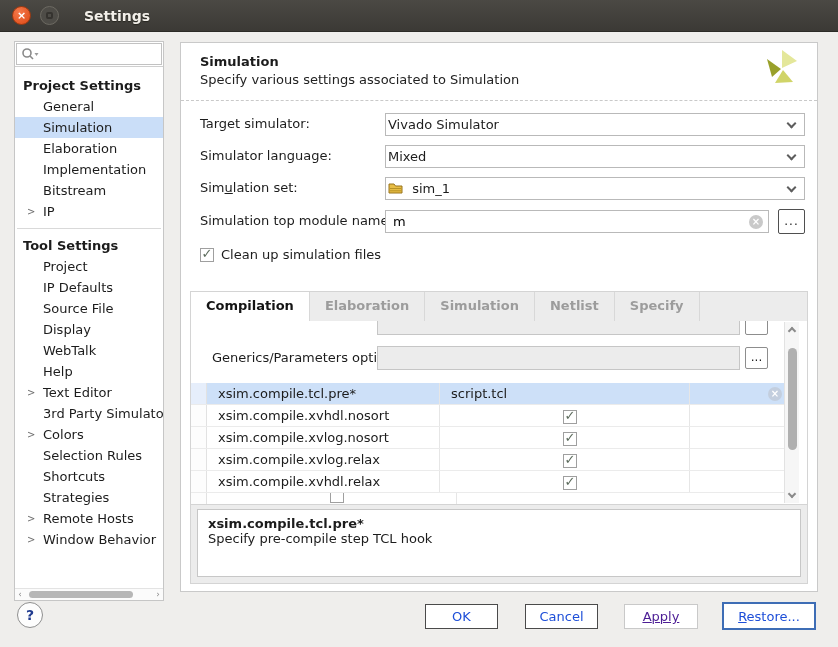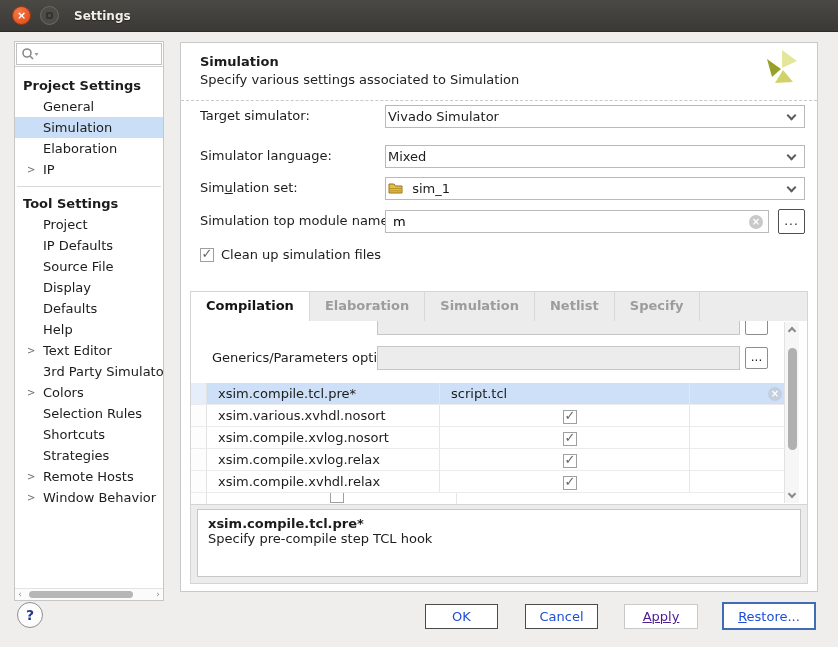--- a/index.html
+++ b/index.html
@@ -16,21 +16,21 @@
   .titlebar {
     position: absolute; left:0; top:0; width:838px; height:32px;
     background: linear-gradient(#4b4944,#3b3935);
     display:flex; align-items:center; padding-left:12px; gap:9px;
     border-bottom:1px solid #2c2b27;
   }
   .winbtn { width:19px; height:19px; border-radius:50%; display:flex; align-items:center; justify-content:center; }
   .winbtn.close { background: radial-gradient(circle at 35% 30%, #f4794b, #dd4814); border:1px solid #a33a10; color:#fff; font-size:11px; font-weight:bold; line-height:1; }
   .winbtn.max { background:#4e4c47; border:1px solid #6d6a62; }
   .winbtn.max .sq { width:7px; height:7px; border:2px solid #35332f; border-radius:2px; }
-  .wtitle { color:#f2efe9; font-weight:bold; font-size:12px; margin-left:6px; text-shadow:0 1px 1px #26251f;text-align:center; }
+  .wtitle { color:#f2efe9; font-weight:bold; font-size:14px; margin-left:16px; text-shadow:0 1px 1px #26251f;text-align:center; }
 
   
   .sidebar {
     position:absolute; left:14px; top:41px; width:150px; height:560px;
     background:#fff; border:1px solid #c6c6c6;
   }
   .search { position:relative; height:25px; border-bottom:1px solid #cfcfcf; }
   .search input { position:absolute; inset:1px; width:146px; border:1px solid #c2c2c2; padding-left:26px; font-family:inherit; font-size:12px; outline:none; }
   .search .mag { position:absolute; left:6px; top:5px; width:18px; height:14px; }
   .tree { padding-top:8px; }
@@ -126,28 +126,30 @@
       <circle cx="6" cy="6" r="4" fill="none" stroke="#8a8a8a" stroke-width="1.6"></circle>
       <line x1="9" y1="9" x2="12" y2="12" stroke="#8a8a8a" stroke-width="1.6"></line>
       <polygon points="13.5,6 17.5,6 15.5,9" fill="#9a9a9a"></polygon>
     </svg>
   </div>
   <div class="tree">
       <div class="tree-header">Project Settings</div>
       <div class="tree-item"><span class="arrow"></span><span class="lbl">General</span></div>
       <div class="tree-item selected"><span class="arrow"></span><span class="lbl">Simulation</span></div>
       <div class="tree-item"><span class="arrow"></span><span class="lbl">Elaboration</span></div>
+      <div class="tree-item"><span class="arrow"></span><span class="lbl">Implementation</span></div>
+      <div class="tree-item"><span class="arrow"></span><span class="lbl">Bitstream</span></div>
       <div class="tree-item"><span class="arrow">&gt;</span><span class="lbl">IP</span></div>
       <div class="tree-sep"></div>
       <div class="tree-header">Tool Settings</div>
       <div class="tree-item"><span class="arrow"></span><span class="lbl">Project</span></div>
       <div class="tree-item"><span class="arrow"></span><span class="lbl">IP Defaults</span></div>
       <div class="tree-item"><span class="arrow"></span><span class="lbl">Source File</span></div>
       <div class="tree-item"><span class="arrow"></span><span class="lbl">Display</span></div>
-      <div class="tree-item"><span class="arrow"></span><span class="lbl">Defaults</span></div>
+      <div class="tree-item"><span class="arrow"></span><span class="lbl">WebTalk</span></div>
       <div class="tree-item"><span class="arrow"></span><span class="lbl">Help</span></div>
       <div class="tree-item"><span class="arrow">&gt;</span><span class="lbl">Text Editor</span></div>
       <div class="tree-item"><span class="arrow"></span><span class="lbl">3rd Party Simulator</span></div>
       <div class="tree-item"><span class="arrow">&gt;</span><span class="lbl">Colors</span></div>
       <div class="tree-item"><span class="arrow"></span><span class="lbl">Selection Rules</span></div>
       <div class="tree-item"><span class="arrow"></span><span class="lbl">Shortcuts</span></div>
       <div class="tree-item"><span class="arrow"></span><span class="lbl">Strategies</span></div>
       <div class="tree-item"><span class="arrow">&gt;</span><span class="lbl">Remote Hosts</span></div>
       <div class="tree-item"><span class="arrow">&gt;</span><span class="lbl">Window Behavior</span></div>
     </div>
@@ -161,21 +163,21 @@
 <div class="panel">
   <div class="hdr-title">Simulation</div>
   <div class="hdr-sub">Specify various settings associated to Simulation</div>
   <svg class="logo" width="36" height="42" viewBox="0 0 36 42">
     <polygon points="17,19 17,1 32,12" fill="#e4e79a"></polygon>
     <polygon points="16,20 2,10 7,28" fill="#99a02a"></polygon>
     <polygon points="18,21 28,33 10,34" fill="#d0d468"></polygon>
   </svg>
   <div class="dash"></div>
 
-  <div class="frow" style="top:62px;">
+  <div class="frow" style="top:70px;">
     <span class="flabel">Target simulator:</span>
     <div class="combo">
       <span>Vivado Simulator</span>
       <span class="chev"></span>
     </div>
   </div>
 
   <div class="frow" style="top:102px;">
     <span class="flabel">Simulator language:</span>
     <div class="combo">
@@ -236,21 +238,21 @@
             <span class="cell name">xsim.compile.tcl.pre*</span>
             <span class="cell value">
               <span class="vtext">script.tcl</span>
             </span>
             <span class="cell extra">
               <span class="clear-ic">×</span>
             </span>
           </div>
           <div class="opt-row">
             <span class="cell gutter"></span>
-            <span class="cell name">xsim.various.xvhdl.nosort</span>
+            <span class="cell name">xsim.compile.xvhdl.nosort</span>
             <span class="cell value">
               <span class="cbwrap"><span class="cb">
                   <span class="tick">✓</span>
                 </span></span>
             </span>
             <span class="cell extra"></span>
           </div>
           <div class="opt-row">
             <span class="cell gutter"></span>
             <span class="cell name">xsim.compile.xvlog.nosort</span>

